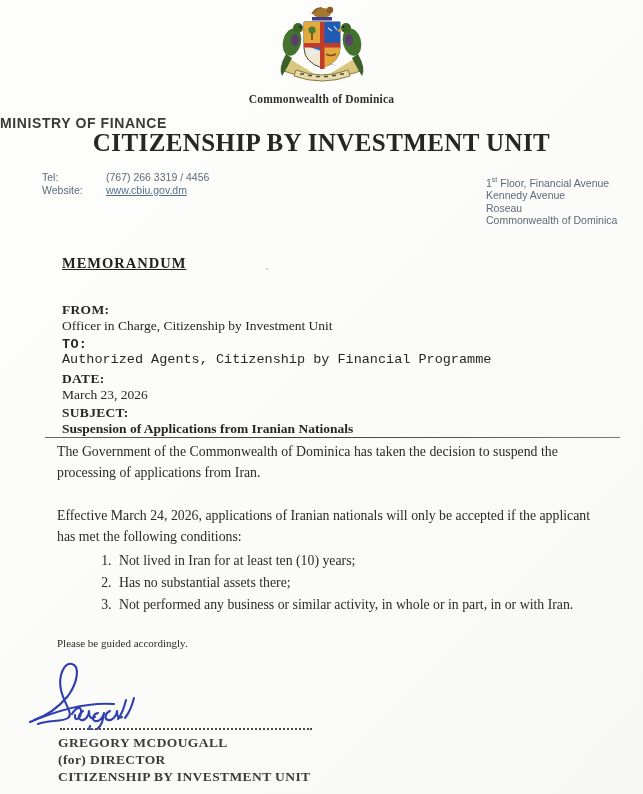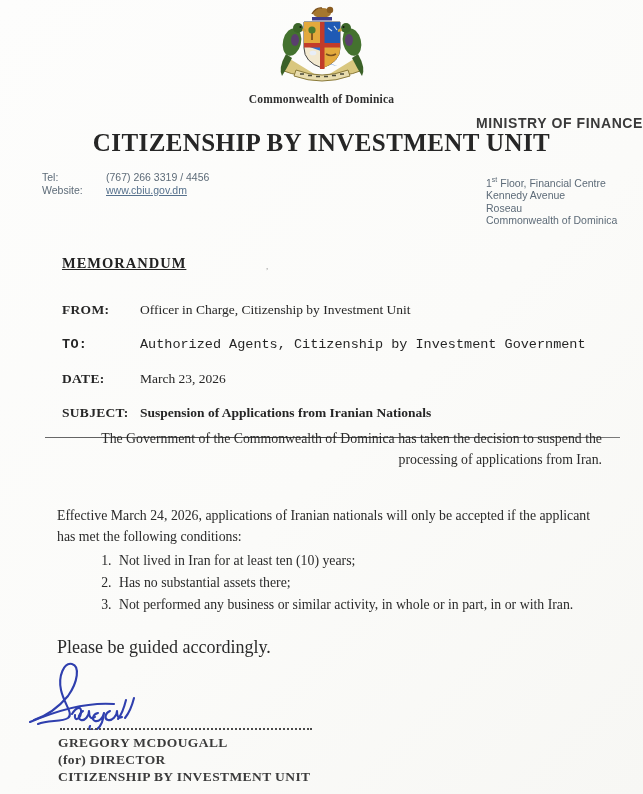--- a/index.html
+++ b/index.html
@@ -9,58 +9,58 @@
     margin:0 auto;
     background:linear-gradient(135deg,#fdfdfc 0%,#fbfbf9 55%,#f7f7f4 100%);
     font-family:"Liberation Serif", serif;
     color:#2b2b2b;
     overflow:hidden;
   }
   
   .crest{position:absolute;top:4px;left:0;right:0;display:flex;justify-content:center;}
   .commonwealth{position:absolute;top:93px;left:0;right:0;text-align:center;
     font-size:11.5px;font-weight:bold;color:#2e2e2e;letter-spacing:.2px;}
-  .ministry{position:absolute;top:115px;left:0;right:0;text-align:right;
+  .ministry{position:absolute;top:115px;left:0;right:0;text-align:left;
     font-family:"Liberation Sans",sans-serif;font-size:14px;font-weight:bold;
     color:#3a3a3a;letter-spacing:.6px;}
   .unit-title{position:absolute;top:129px;left:0;right:0;text-align:center;
     font-size:25px;font-weight:bold;color:#262626;letter-spacing:.4px;}
   
   .contact{position:absolute;top:171px;left:42px;
     font-family:"Liberation Sans",sans-serif;font-size:10.5px;color:#5d6b78;line-height:12.5px;}
   .contact-row{display:flex;}
   .contact-label{width:64px;}
   .contact-value{}
   .link-like{text-decoration:underline;color:#55708c;}
   .address{position:absolute;top:174px;left:486px;
     font-family:"Liberation Sans",sans-serif;font-size:10.5px;color:#5d6b78;line-height:12.5px;}
   .address div{white-space:nowrap;}
   sup{font-size:7px;}
   
   .memo-title{position:absolute;top:255px;left:62px;font-size:14.5px;font-weight:bold;
     text-decoration:underline;letter-spacing:1px;color:#222;}
   .speck{position:absolute;top:261px;left:266px;width:4px;height:6px;color:#9a9a9a;font-size:9px;}
-  .meta-row{position:absolute;left:62px;display:flex;font-size:13.5px;color:#262626;}
+  .meta-row{position:absolute;left:62px;display:flex;font-size:13.5px;color:#262626;flex-direction:column;}
   .meta-label{width:78px;font-weight:bold;letter-spacing:.3px;}
   .meta-value{}
   .meta-row.subject .meta-value{font-weight:bold;}
   .row-from{top:302px;}
   .row-to{top:337px;font-family:Liberation Mono, monospace;}
   .row-date{top:371px;justify-content:space-between;}
   .row-subject{top:405px;}
   .rule{position:absolute;top:437px;left:45px;width:575px;height:1px;
     background:linear-gradient(90deg,#6a6a6a,#3f3f3f 40%,#555 70%,#7a7a7a);}
   
   .para{position:absolute;left:57px;width:545px;font-size:13.8px;line-height:1.52;color:#2a2a2a;}
-  .para1{top:429px;text-align:right;}
+  .para1{top:442px;}
   .para2{top:506px;}
   .conditions{position:absolute;top:550px;left:57px;width:545px;margin:0;
     padding-left:58px;font-size:13.8px;line-height:1.58;color:#2a2a2a;}
   .conditions li{padding-left:4px;}
-  .closing{position:absolute;top:637px;left:57px;font-size:18px;color:#2a2a2a;}
+  .closing{position:absolute;top:637px;left:57px;font-size:11px;color:#2a2a2a;}
   
   .sig-svg{position:absolute;top:658px;left:28px;}
   .dotted-line{position:absolute;top:722px;left:60px;width:252px;height:6px;
     border-bottom:2px dotted #4a4a4a;}
   .sig-line{position:absolute;left:58px;font-size:13.5px;font-weight:bold;
     color:#3b3b3b;letter-spacing:.4px;}
   .sig-name{top:735px;}
   .sig-title{top:752px;}
   .sig-unit{top:769px;}
 </style>
@@ -127,36 +127,36 @@
       <span class="contact-label">Tel:</span>
       <span class="contact-value">(767) 266 3319 / 4456</span>
     </div>
     <div class="contact-row">
       <span class="contact-label">Website:</span>
       <span class="contact-value link-like">www.cbiu.gov.dm</span>
     </div>
   </div>
 
   <div class="address">
-    <div><span>1</span><sup>st</sup><span> Floor, Financial Centre</span></div>
+    <div><span>1</span><sup>st</sup><span> Floor, Financial Avenue</span></div>
     <div>Kennedy Avenue</div>
     <div>Roseau</div>
     <div>Commonwealth of Dominica</div>
   </div>
 
   <div class="memo-title">MEMORANDUM</div>
   <div class="speck">,</div>
 
   <div class="meta-row row-from">
     <span class="meta-label">FROM:</span>
     <span class="meta-value">Officer in Charge, Citizenship by Investment Unit</span>
   </div>
   <div class="meta-row row-to">
     <span class="meta-label">TO:</span>
-    <span class="meta-value">Authorized Agents, Citizenship by Investment Government</span>
+    <span class="meta-value">Authorized Agents, Citizenship by Financial Programme</span>
   </div>
   <div class="meta-row row-date">
     <span class="meta-label">DATE:</span>
     <span class="meta-value">March 23, 2026</span>
   </div>
   <div class="meta-row row-subject subject">
     <span class="meta-label">SUBJECT:</span>
     <span class="meta-value">Suspension of Applications from Iranian Nationals</span>
   </div>
 

